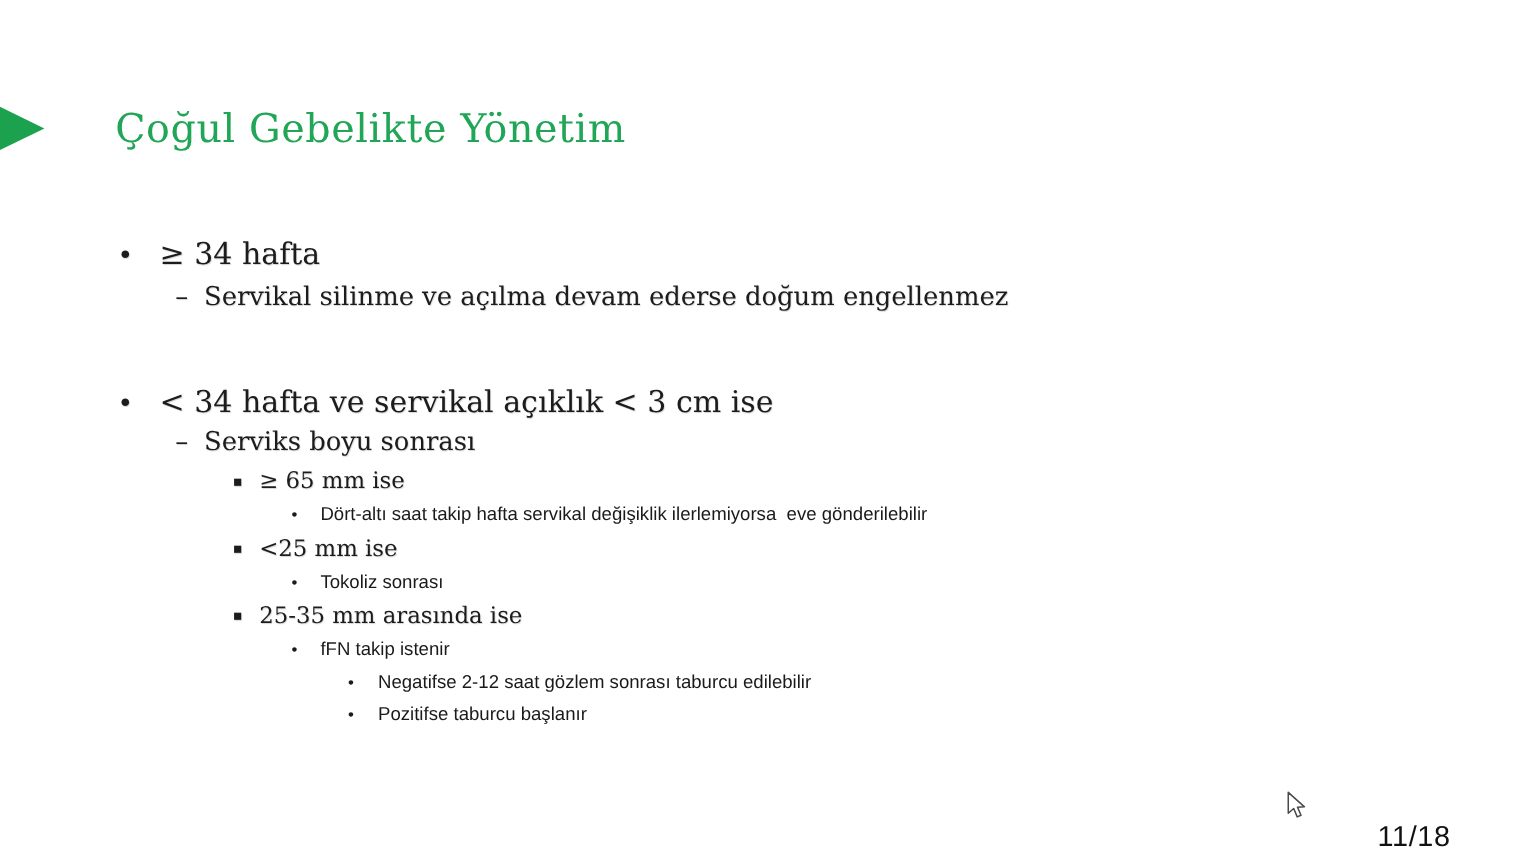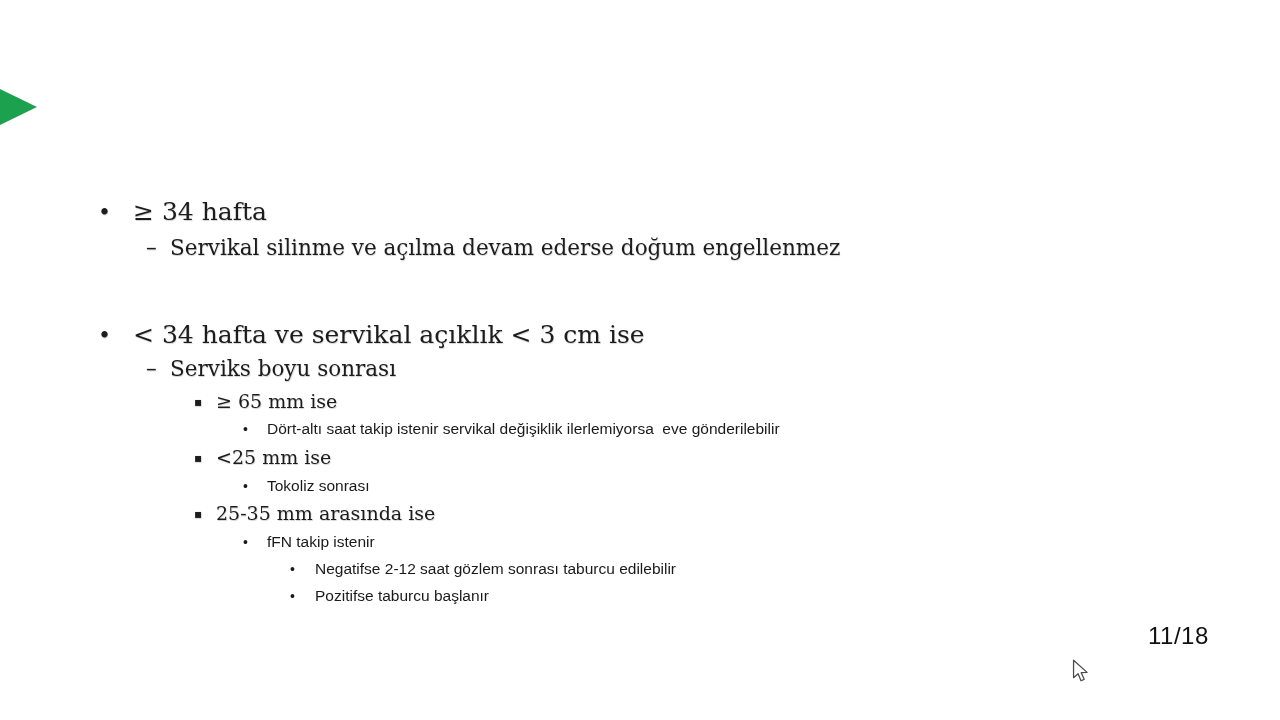--- a/index.html
+++ b/index.html
@@ -45,56 +45,57 @@
   .l3 .b{width:22px;font-size:12px;position:relative;top:-2px;}
   .l4{left:243px; font-family:"Liberation Sans",sans-serif; font-size:15.5px; text-shadow:none; color:#1a1a1a;}
   .l4 .b{width:24px;font-size:14px;}
   .l5{left:290px; font-family:"Liberation Sans",sans-serif; font-size:15.5px; text-shadow:none; color:#1a1a1a;}
   .l5 .b{width:25px;font-size:14px;}
   .r0{top:197px;} .r1{top:235px;} .r2{top:320px;} .r3{top:356px;}
   .r4{top:390px;} .r5{top:420px;} .r6{top:446px;} .r7{top:477px;}
   .r8{top:502px;} .r9{top:533px;} .r10{top:560px;} .r11{top:587px;}
   
   .page-indicator{
-    position:absolute;left:1148px;top:622px;
+    position:absolute;left:1148px;top:684px;
     font-family:"Liberation Sans",sans-serif;
     font-size:24px;color:#111;
     letter-spacing:0.5px;
   }
   
   .cursor{
     position:absolute;left:1072px;top:659px;
     width:17px;height:24px;
   }
 </style>
 </head>
 <body>
 
 <div id="slide">
 
   <div class="accent-triangle"></div>
 
+  <div class="title">Çoğul Gebelikte Yönetim</div>
 
   <div class="line l1 r0">
     <span class="b">•</span><span class="t">≥ 34 hafta</span>
   </div>
   <div class="line l2 r1">
     <span class="b">–</span><span class="t">Servikal silinme ve açılma devam ederse doğum engellenmez</span>
   </div>
   <div class="line l1 r2">
     <span class="b">•</span><span class="t">&lt; 34 hafta ve servikal açıklık &lt; 3 cm ise</span>
   </div>
   <div class="line l2 r3">
     <span class="b">–</span><span class="t">Serviks boyu sonrası</span>
   </div>
   <div class="line l3 r4">
     <span class="b">▪</span><span class="t">≥ 65 mm ise</span>
   </div>
   <div class="line l4 r5">
-    <span class="b">•</span><span class="t">Dört-altı saat takip istenir servikal değişiklik ilerlemiyorsa  eve gönderilebilir</span>
+    <span class="b">•</span><span class="t">Dört-altı saat takip hafta servikal değişiklik ilerlemiyorsa  eve gönderilebilir</span>
   </div>
   <div class="line l3 r6">
     <span class="b">▪</span><span class="t">&lt;25 mm ise</span>
   </div>
   <div class="line l4 r7">
     <span class="b">•</span><span class="t">Tokoliz sonrası</span>
   </div>
   <div class="line l3 r8">
     <span class="b">▪</span><span class="t">25-35 mm arasında ise</span>
   </div>

